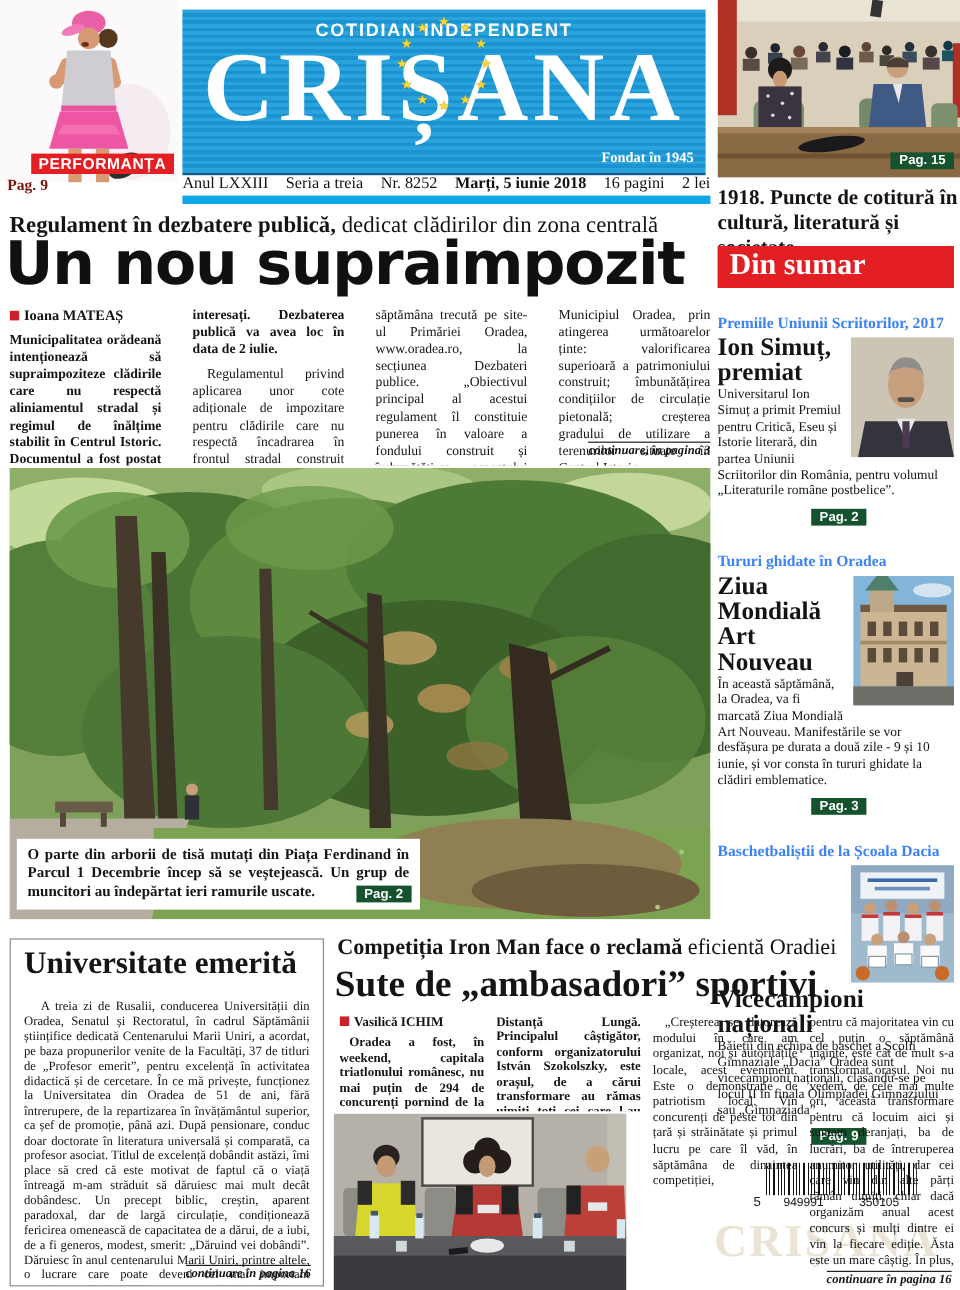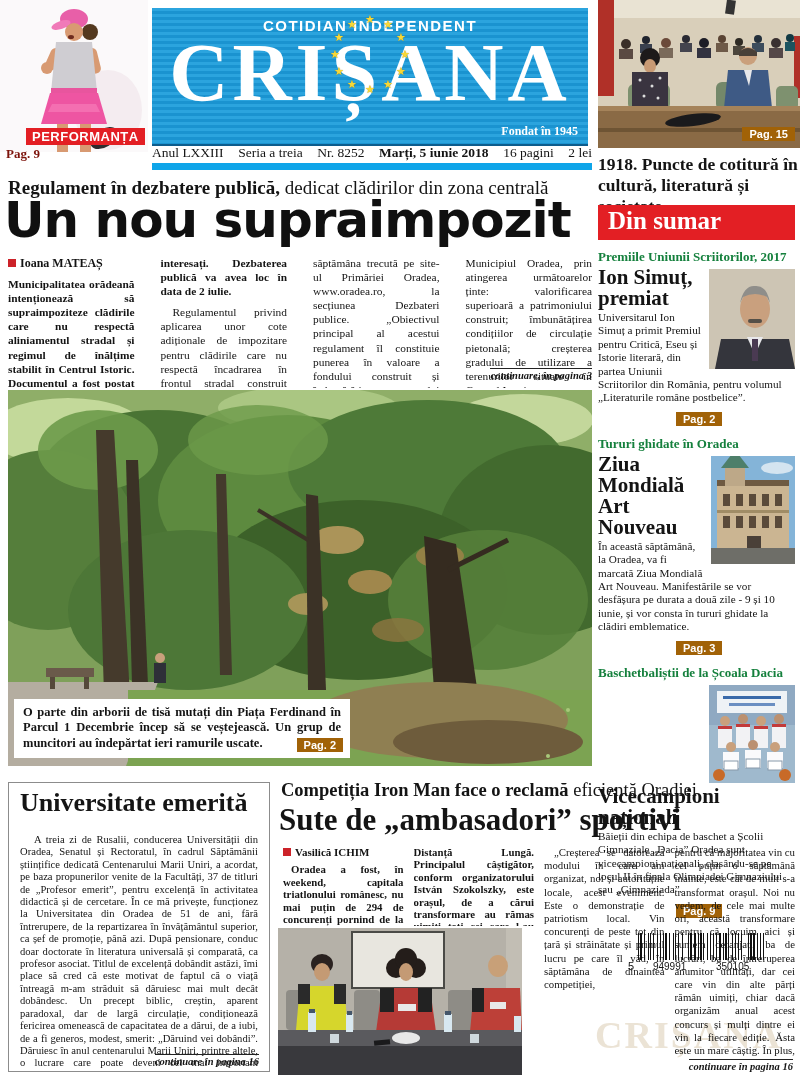--- a/index.html
+++ b/index.html
@@ -20,21 +20,21 @@
   .tagline{position:absolute;left:0;top:9px;width:100%;text-align:center;color:#fff;
       font:bold 15px "Liberation Sans",sans-serif;letter-spacing:1.5px;}
   .masthead-title{position:absolute;left:0;top:22px;width:100%;text-align:center;color:#fff;
       font:bold 82px/1.05 "Liberation Serif",serif;letter-spacing:4px;}
   .founded{position:absolute;right:10px;bottom:5px;color:#fff;
       font:bold 12px "Liberation Serif",serif;}
   .eu-star{position:absolute;color:#f8d838;font-size:11px;line-height:11px;
       text-shadow:0 0 1px #9a7a00;}
 
   .top-right-photo{left:598px;top:0;width:202px;height:148px;}
-  .pag-badge{background:#a16207;color:#fff;font:bold 11px "Liberation Sans",sans-serif;
+  .pag-badge{background:#14532d;color:#fff;font:bold 11px "Liberation Sans",sans-serif;
       padding:1px 7px;display:inline-block;}
   .pag15{position:absolute;right:5px;bottom:7px;}
 
   .dateline{left:152px;top:145px;width:440px;height:25px;display:flex;
       justify-content:space-between;align-items:center;font-size:13.5px;
       border-bottom:7px solid #0ea5e9;padding-bottom:2px;box-sizing:border-box;}
   .dateline .bold{font-weight:bold;}
 
   .top-right-headline{left:598px;top:154px;width:200px;
       font:bold 17.5px/1.2 "Liberation Serif",serif;}
@@ -61,21 +61,21 @@
       text-align:justify;}
   .park-caption .pag-badge{position:absolute;right:7px;bottom:6px;}
   .park-credit{left:8px;top:767px;width:584px;text-align:right;
       font:bold 10px "Liberation Serif",serif;}
 
   
   .sidebar{left:598px;top:205px;width:197px;}
   .summary-header{background:#e31f24;color:#fff;font:bold 25px "Liberation Serif",serif;
       padding:2px 0 5px 10px;}
   .sb-item{margin-top:9px;overflow:hidden;}
-  .sb-kicker{color:#15803d;font:bold 13px "Liberation Serif",serif;margin:0 0 2px;}
+  .sb-kicker{color:#3b82f6;font:bold 13px "Liberation Serif",serif;margin:12px 0 2px;}
   .sb-title{font:bold 21px/21px "Liberation Serif",serif;margin:0 0 2px;}
   .sb-photo{float:right;margin:2px 0 3px 6px;}
   .sb-text{font-size:11.2px;line-height:13.4px;}
   .sb-pagrow{clear:both;margin:4px 0 0 78px;}
   .barcode{margin:14px 0 0 30px;display:flex;align-items:flex-end;gap:4px;}
   .bc-prefix{font:11px "Liberation Sans",sans-serif;}
   .bc-bars{width:126px;height:27px;
       background:repeating-linear-gradient(90deg,#111 0 1px,#fff 1px 2.5px,#111 2.5px 4px,#fff 4px 6.5px,#111 6.5px 7.5px,#fff 7.5px 10px,#111 10px 11px,#fff 11px 12.5px);}
   .bc-digits{display:flex;justify-content:space-around;font:10px "Liberation Sans",sans-serif;margin-top:1px;}
 

